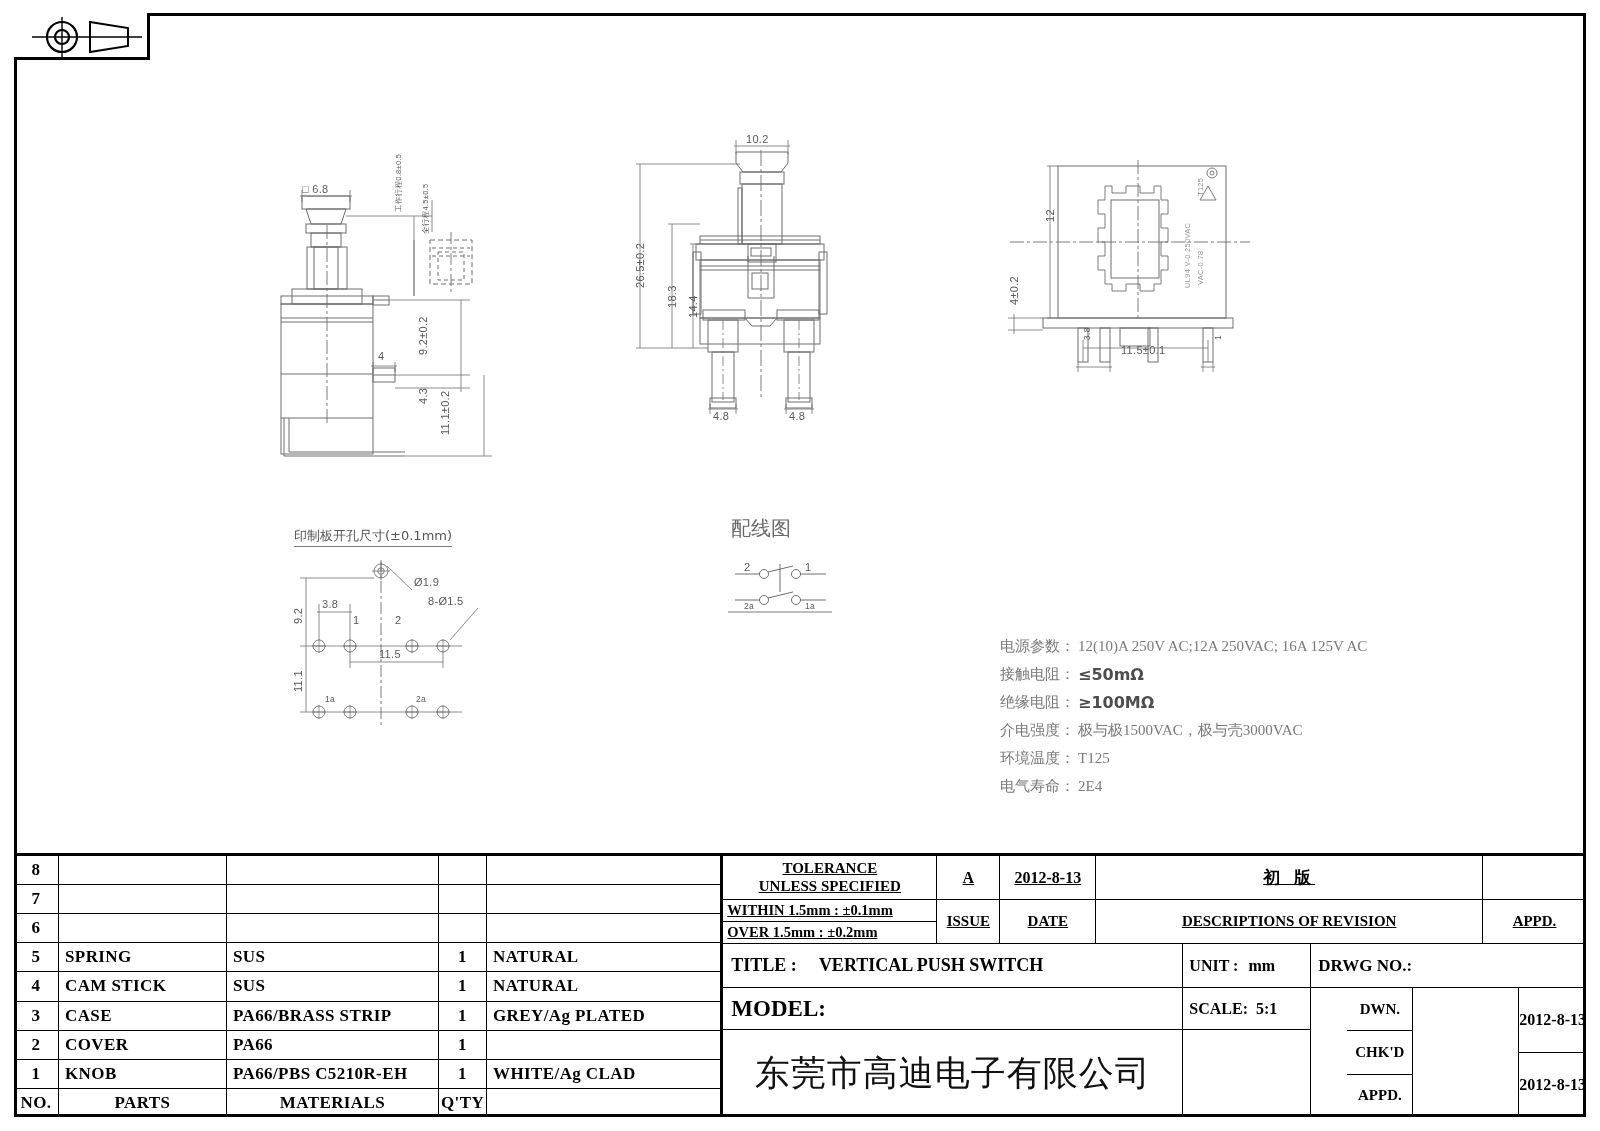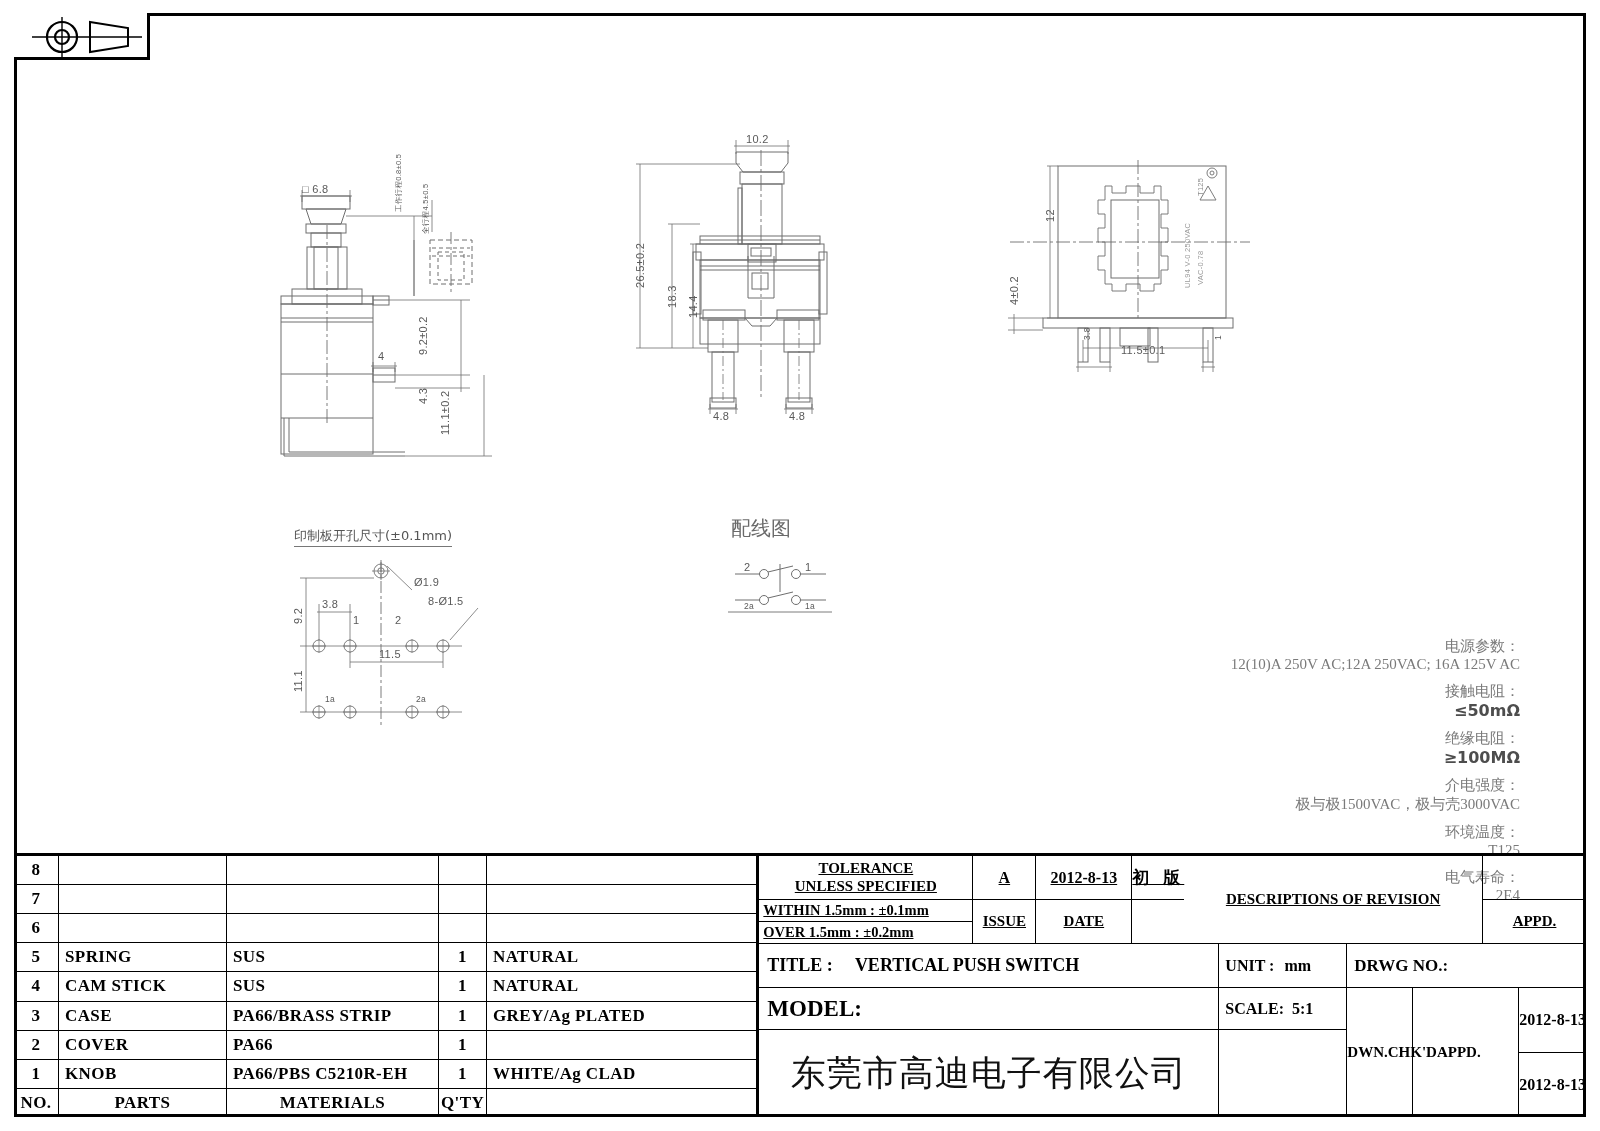--- a/index.html
+++ b/index.html
@@ -64,26 +64,25 @@
     padding-bottom: 1px;
   }
   .wire-title { font-size: 20px; color: #6a6a6a; }
 
   
   #spec-list {
     position: absolute; left: 1000px; top: 637px;
     width: 520px;
   }
   #spec-list .spec-row {
-    display: flex; align-items: flex-end;
+    display: flex; align-items: center;
     margin-bottom: 9px;
     color: #7a7a7a;
     font-family: "DejaVu Sans", sans-serif;
     font-size: 15px;
-    flex-direction: column;
   }
   #spec-list .spec-key { white-space: nowrap; }
   #spec-list .spec-val {
     font-family: "Liberation Serif", serif;
     font-size: 15px; color: #7a7a7a;
     margin-left: 3px; white-space: nowrap;
   }
   #spec-list .spec-row.bold .spec-val {
     font-family: "DejaVu Sans", sans-serif;
     font-weight: bold; font-size: 16px; color: #4d4d4d;
@@ -161,21 +160,21 @@
   .ic-top {
     height: 44px; border-bottom: 1.5px solid #000;
     display: flex; align-items: center; justify-content: center;
     font-size: 16px; font-weight: bold;
   }
   .ic-bot {
     flex: 1; display: flex; align-items: center; justify-content: center;
     font-size: 15px; font-weight: bold; white-space: nowrap;
   }
   #desc-col {
-    flex: 1; display: flex; 
+    flex: 1; display: flex; flex-direction: column;
     border-right: 1.5px solid #000;
   }
   #appd-col { width: 103px; display: flex; flex-direction: column; }
 
   
   #band-main { flex: 1; display: flex; }
   #bm-left {
     width: 460px; display: flex; flex-direction: column;
     border-right: 1.5px solid #000;
   }
@@ -210,22 +209,23 @@
   }
   #bm-mid .cellblank { flex: 1; }
   #bm-right { flex: 1; display: flex; flex-direction: column; }
   #bm-right .drwg {
     height: 44px; border-bottom: 1.5px solid #000;
     display: flex; align-items: center; padding-left: 7px;
     font-size: 17px; font-weight: bold; white-space: nowrap;
   }
   #bm-right .sig-area { flex: 1; display: flex; }
   #sig-names {
-    width: 66px; display: flex; flex-direction: row;
+    width: 66px; display: flex; flex-direction: column;
     border-right: 1.5px solid #000;
+    margin-left: 36px;
   }
   #sig-names .sn {
     flex: 1; display: flex; align-items: center; justify-content: center;
     border-bottom: 1.5px solid #000;
     font-size: 15px; font-weight: bold;
   }
   #sig-names .sn:last-child { border-bottom: none; }
   #sig-blank {
     width: 106px; border-right: 1.5px solid #000;
   }

